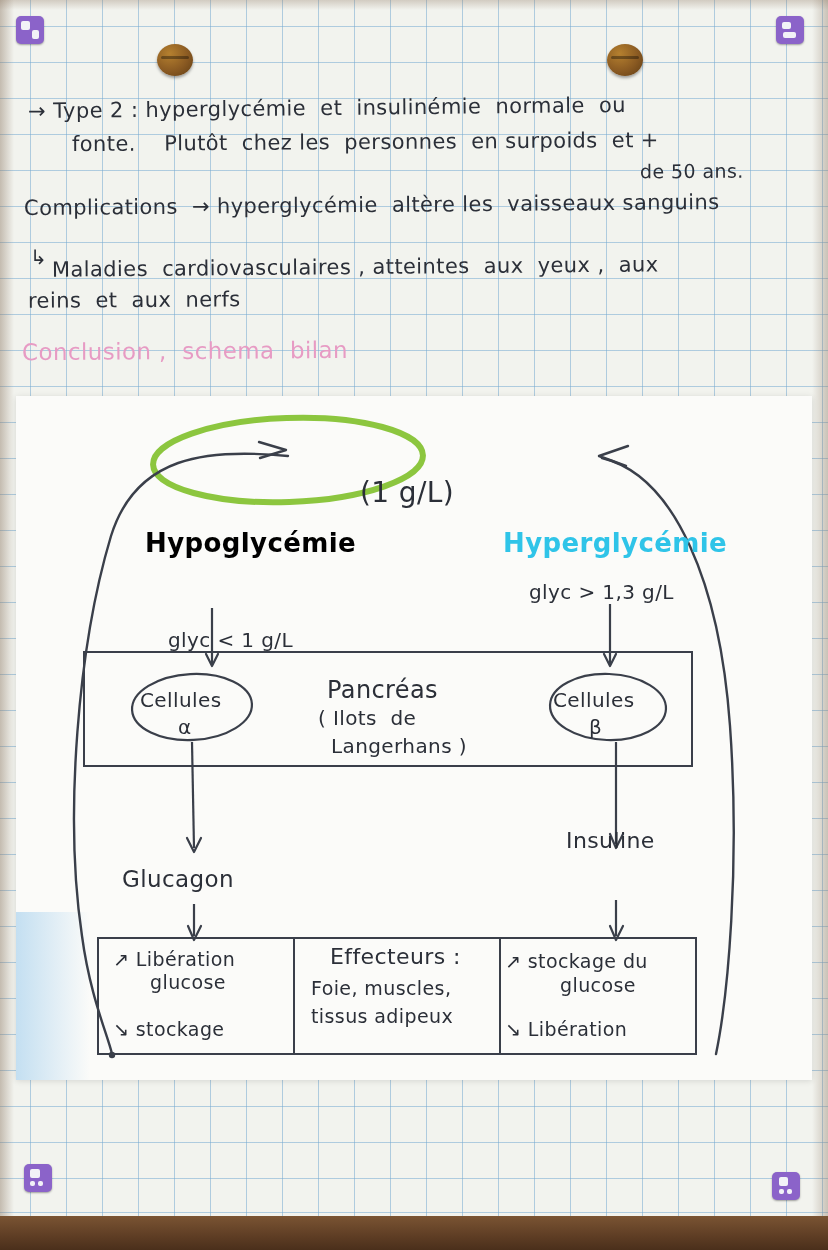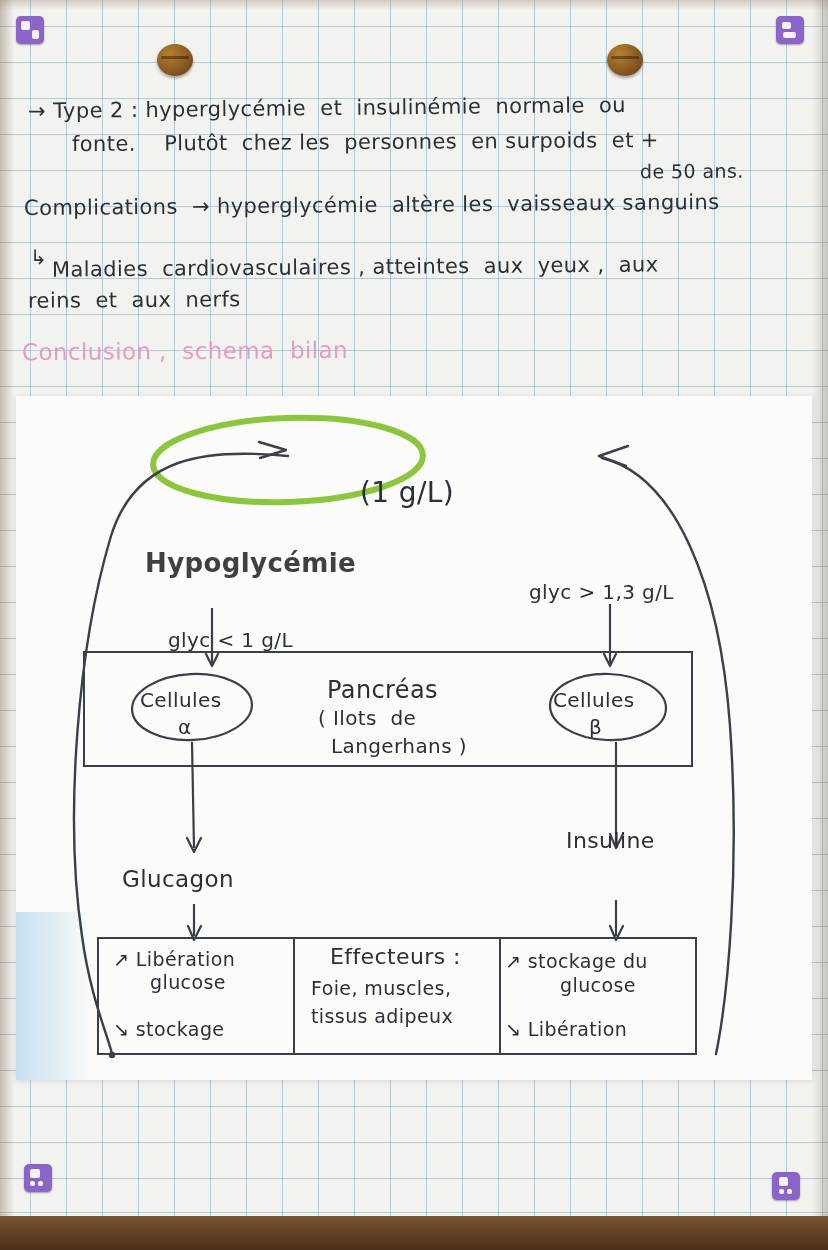--- a/index.html
+++ b/index.html
@@ -70,21 +70,21 @@
 
   
   .hand{
     position:absolute;
     font-family:"DejaVu Sans",sans-serif;
     color:#2b2f38;
     white-space:pre;
     letter-spacing:.4px;
   }
   .ink-pink{color:#e79bc4;}
-  .ink-red{color:#404040;margin-top:20px;}
+  .ink-red{color:#000000;}
   .ink-cyan{color:#2fc4e8;}
 
   .notes{position:absolute;left:0;top:86px;width:828px;height:300px;}
   .line1{left:28px;top:96px;font-size:21px;transform:rotate(-.6deg);}
   .line1b{left:72px;top:130px;font-size:21px;transform:rotate(-.4deg);}
   .line1c{left:640px;top:160px;font-size:19px;transform:rotate(-.4deg);}
   .line2{left:24px;top:193px;font-size:21px;transform:rotate(-.5deg);}
   .line3arrow{left:30px;top:245px;font-size:20px;}
   .line3{left:52px;top:255px;font-size:21px;transform:rotate(-.5deg);}
   .line4{left:28px;top:288px;font-size:21px;transform:rotate(-.4deg);}
@@ -193,20 +193,21 @@
       <rect x="82" y="542" width="598" height="116" fill="none" stroke="#3a3f4a" stroke-width="2"></rect>
       <line x1="278" y1="542" x2="278" y2="658" stroke="#3a3f4a" stroke-width="2"></line>
       <line x1="484" y1="542" x2="484" y2="658" stroke="#3a3f4a" stroke-width="2"></line>
     </svg>
 
   </div>
 
   <div class="hand d-title2">(1 g/L)</div>
 
   <div class="hand lbl-hypo ink-red">Hypoglycémie</div>
+  <div class="hand lbl-hyper ink-cyan">Hyperglycémie</div>
 
   <div class="hand val-hypo">glyc &lt; 1 g/L</div>
   <div class="hand val-hyper">glyc &gt; 1,3 g/L</div>
 
   <div class="hand cell-a1">Cellules</div>
   <div class="hand cell-a2">α</div>
   <div class="hand cell-b1">Cellules</div>
   <div class="hand cell-b2">β</div>
 
   <div class="hand panc1">Pancréas</div>

